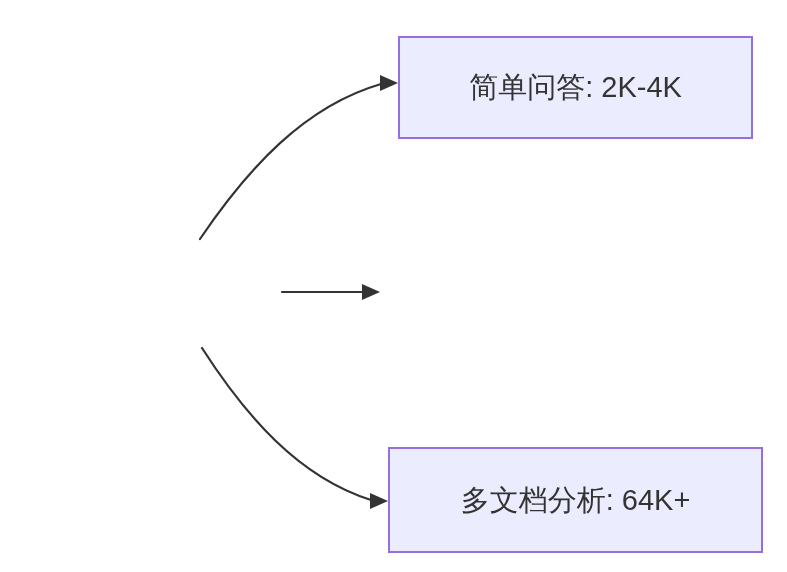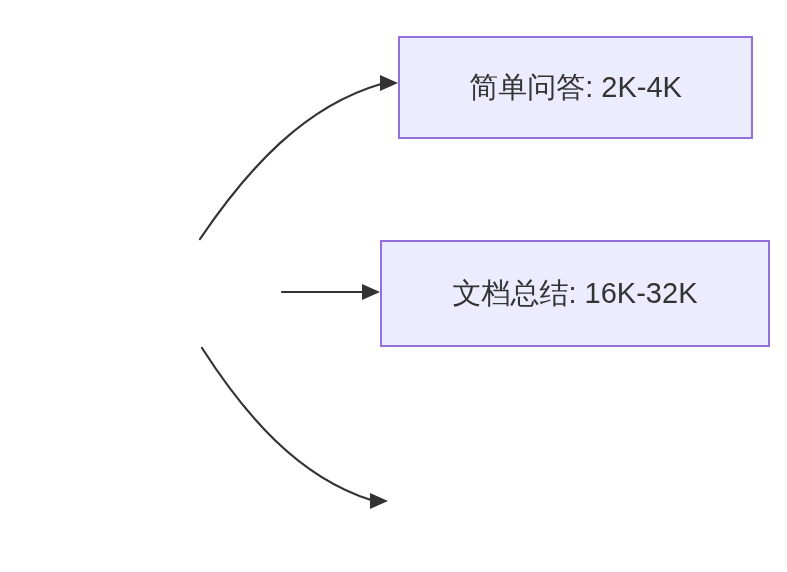--- a/index.html
+++ b/index.html
@@ -67,18 +67,18 @@
 
     <path class="edge-path" d="M 202 348 C 245 415, 298 477, 371 500"></path>
     <polygon class="edge-arrowhead" points="370,493 388,501 370,509"></polygon>
   </svg>
 
 
   <div class="node node-top">
     <span>简单问答: 2K-4K</span>
   </div>
 
-  <div class="node node-middle">
-    <span>文档总结: 16K-32K</span>
+
+  <div class="node node-bottom">
+    <span>多文档分析: 64K+</span>
   </div>
-
 
 </div>
 
 </body></html>

